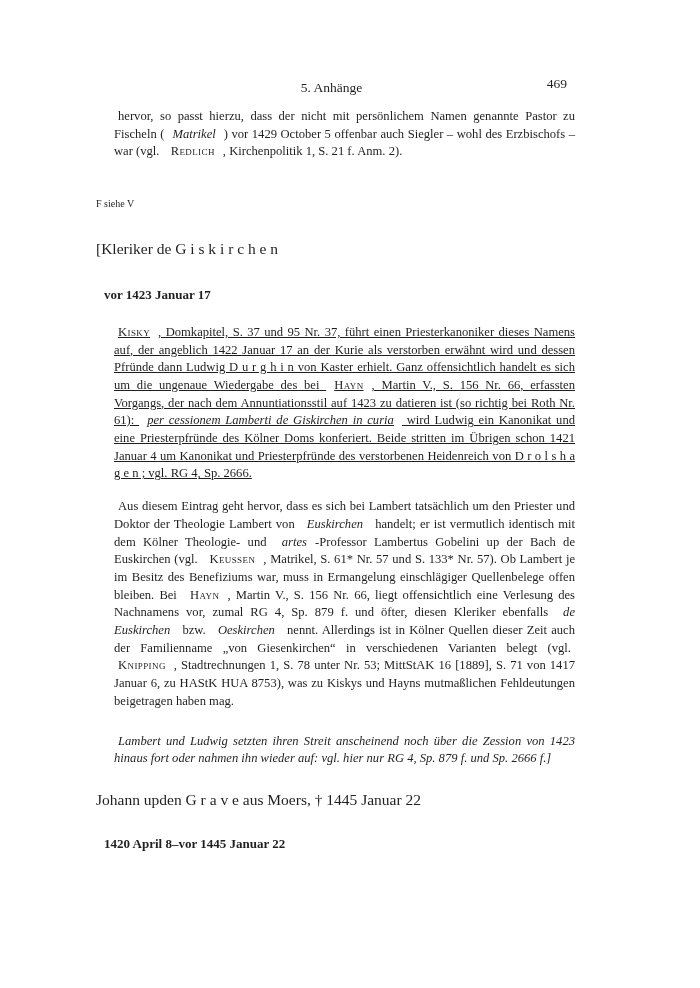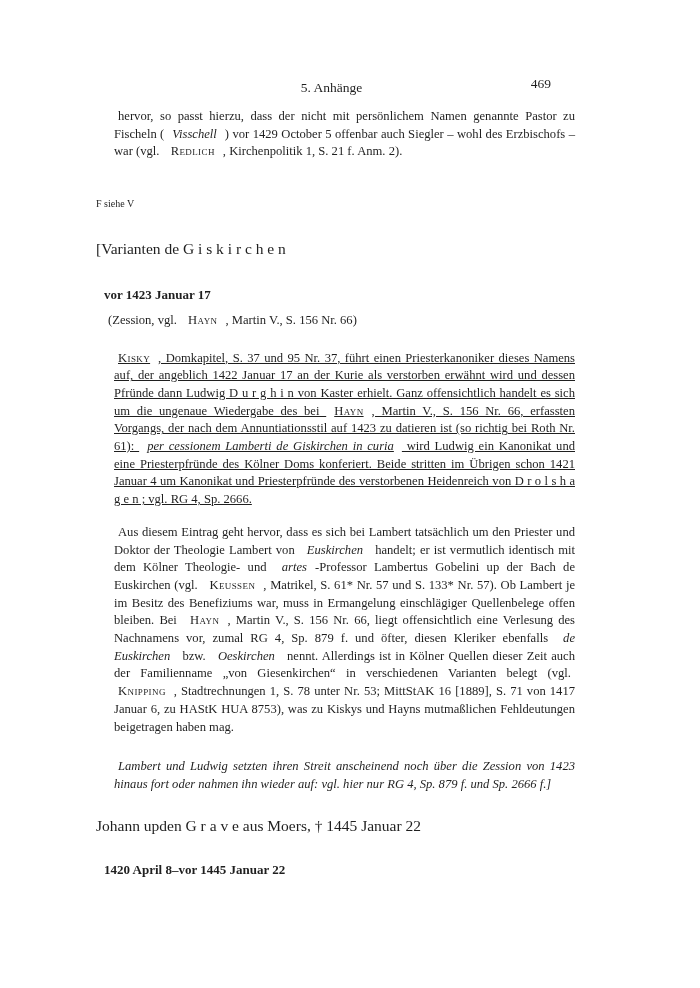--- a/index.html
+++ b/index.html
@@ -24,21 +24,21 @@
     height: 18px;
     font-size: 13.5px;
   }
   .rh-title {
     position: absolute;
     left: 0; right: 0;
     text-align: center;
   }
   .rh-page {
     position: absolute;
-    right: 16px;
+    right: 0;
     top: 0;
   }
   .body-par {
     margin-left: 18px;
     width: 469px;
     font-size: 12.6px;
     line-height: 17.7px;
     text-align: justify;
   }
   .par-intro      { margin-top: 14px; }
@@ -73,29 +73,28 @@
 <body>
 
 <div class="page">
   <div class="text-block">
 
     <div class="running-header">
       <span class="rh-title">5. Anhänge</span>
       <span class="rh-page">469</span>
     </div>
 
-    <p class="body-par par-intro"><span>hervor, so passt hierzu, dass der nicht mit persönlichem Namen genannte Pastor zu Fischeln (</span><span class="seg-i">Visschell</span><span>) vor 1429 October 5 offenbar auch Siegler – wohl des Erzbischofs – war (vgl. </span><span class="seg-sc">Redlich</span><span>, Kirchenpolitik 1, S. 21 f. Anm. 2).</span></p>
+    <p class="body-par par-intro"><span>hervor, so passt hierzu, dass der nicht mit persönlichem Namen genannte Pastor zu Fischeln (</span><span class="seg-i">Matrikel</span><span>) vor 1429 October 5 offenbar auch Siegler – wohl des Erzbischofs – war (vgl. </span><span class="seg-sc">Redlich</span><span>, Kirchenpolitik 1, S. 21 f. Anm. 2).</span></p>
 
     <div class="cross-ref">F siehe V</div>
 
-    <div class="entry-heading">[Varianten de G i s k i r c h e n</div>
+    <div class="entry-heading">[Kleriker de G i s k i r c h e n</div>
 
     <div class="date-block">
       <div class="date-line">vor 1423 Januar 17</div>
-      <div class="source-note"><span>(Zession, vgl. </span><span class="seg-sc">Hayn</span><span>, Martin V., S. 156 Nr. 66)</span></div>
     </div>
 
     <p class="body-par par-kisky"><span class="seg-sc">Kisky</span><span>, Domkapitel, S. 37 und 95 Nr. 37, führt einen Priesterkanoniker dieses Namens auf, der angeblich 1422 Januar 17 an der Kurie als verstorben erwähnt wird und dessen Pfründe dann Ludwig D u r g h i n  von Kaster erhielt. Ganz offensichtlich handelt es sich um die ungenaue Wiedergabe des bei </span><span class="seg-sc">Hayn</span><span>, Martin V., S. 156 Nr. 66, erfassten Vorgangs, der nach dem Annuntiationsstil auf 1423 zu datieren ist (so richtig bei Roth Nr. 61): </span><span class="seg-i">per cessionem Lamberti de Giskirchen in curia</span><span> wird Ludwig ein Kanonikat und eine Priesterpfründe des Kölner Doms konferiert. Beide stritten im Übrigen schon 1421 Januar 4 um Kanonikat und Priesterpfründe des verstorbenen Heidenreich von D r o l s h a g e n ; vgl. RG 4, Sp. 2666.</span></p>
 
     <p class="body-par par-aus"><span>Aus diesem Eintrag geht hervor, dass es sich bei Lambert tatsächlich um den Priester und Doktor der Theologie Lambert von </span><span class="seg-i">Euskirchen</span><span> handelt; er ist vermutlich identisch mit dem Kölner Theologie- und </span><span class="seg-i">artes</span><span>-Professor Lambertus Gobelini up der Bach de Euskirchen (vgl. </span><span class="seg-sc">Keussen</span><span>, Matrikel, S. 61* Nr. 57 und S. 133* Nr. 57). Ob Lambert je im Besitz des Benefiziums war, muss in Ermangelung einschlägiger Quellenbelege offen bleiben. Bei </span><span class="seg-sc">Hayn</span><span>, Martin V., S. 156 Nr. 66, liegt offensichtlich eine Verlesung des Nachnamens vor, zumal RG 4, Sp. 879 f. und öfter, diesen Kleriker ebenfalls </span><span class="seg-i">de Euskirchen</span><span> bzw. </span><span class="seg-i">Oeskirchen</span><span> nennt. Allerdings ist in Kölner Quellen dieser Zeit auch der Familienname „von Giesenkirchen“ in verschiedenen Varianten belegt (vgl. </span><span class="seg-sc">Knipping</span><span>, Stadtrechnungen 1, S. 78 unter Nr. 53; MittStAK 16 [1889], S. 71 von 1417 Januar 6, zu HAStK HUA 8753), was zu Kiskys und Hayns mutmaßlichen Fehldeutungen beigetragen haben mag.</span></p>
 
     <p class="body-par par-streit"><span>Lambert und Ludwig setzten ihren Streit anscheinend noch über die Zession von 1423 hinaus fort oder nahmen ihn wieder auf: vgl. hier nur RG 4, Sp. 879 f. und Sp. 2666 f.]</span></p>
 
     <div class="entry-heading entry2-heading">Johann upden G r a v e  aus Moers, † 1445 Januar 22</div>
 

